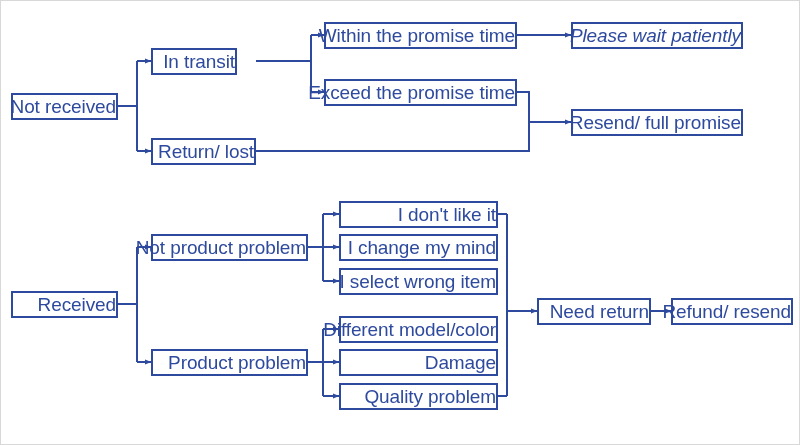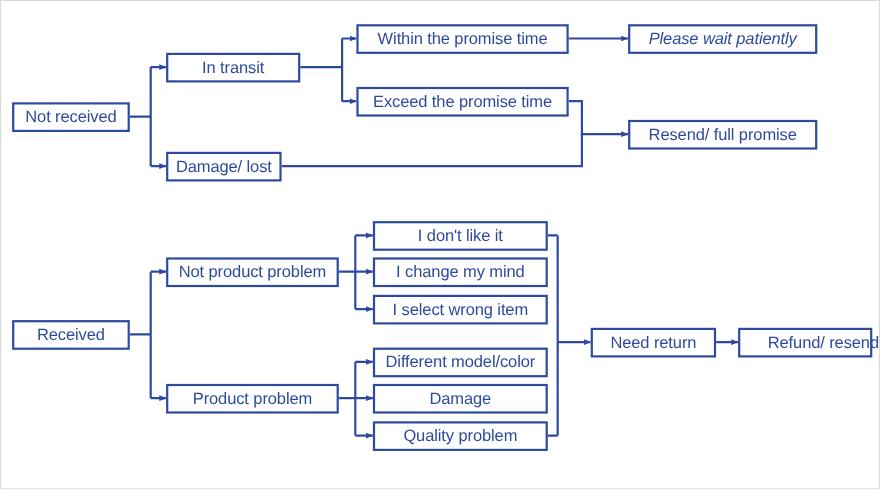--- a/index.html
+++ b/index.html
@@ -26,22 +26,22 @@
     pointer-events: none;
   }
   .node {
     position: absolute;
     box-sizing: border-box;
     border: 2px solid #2E4A9E;
     background: #ffffff;
     color: #2E4A9E;
     display: flex;
     align-items: center;
-    justify-content: center;
-    font-size: 15px;
+    justify-content: flex-end;
+    font-size: 19px;
     line-height: 1;
     letter-spacing: -0.1px;
     white-space: nowrap;
     z-index: 2;
   }
 </style>
 </head>
 <body>
 
 <div id="canvas">
@@ -81,25 +81,25 @@
         <polyline points="497,395 506,395" fill="none" stroke="#2E4A9E" stroke-width="2" stroke-linecap="butt" stroke-linejoin="miter"></polyline>
         <polyline points="506,213 506,395" fill="none" stroke="#2E4A9E" stroke-width="2" stroke-linecap="butt" stroke-linejoin="miter"></polyline>
         <polyline points="506,310 536,310" fill="none" stroke="#2E4A9E" stroke-width="2" stroke-linecap="butt" stroke-linejoin="miter" marker-end="url(#arrowhead)"></polyline>
         <polyline points="650,310 670,310" fill="none" stroke="#2E4A9E" stroke-width="2" stroke-linecap="butt" stroke-linejoin="miter" marker-end="url(#arrowhead)"></polyline>
       </g>
   </svg>
   <div id="node-layer">
       <div class="node" style="left: 10px; top: 92px; width: 107px; height: 27px; border-color: rgb(46, 74, 158); color: rgb(46, 74, 158);">
         <span>Not received</span>
       </div>
-      <div class="node" style="left: 150px; top: 47px; width: 122px; height: 27px; border-color: rgb(46, 74, 158); color: rgb(46, 74, 158);">
+      <div class="node" style="left: 150px; top: 47px; width: 86px; height: 27px; border-color: rgb(46, 74, 158); color: rgb(46, 74, 158);">
         <span>In transit</span>
       </div>
       <div class="node" style="left: 150px; top: 137px; width: 105px; height: 27px; border-color: rgb(46, 74, 158); color: rgb(46, 74, 158);">
-        <span>Damage/ lost</span>
+        <span>Return/ lost</span>
       </div>
       <div class="node" style="left: 323px; top: 21px; width: 193px; height: 27px; border-color: rgb(46, 74, 158); color: rgb(46, 74, 158);">
         <span>Within the promise time</span>
       </div>
       <div class="node" style="left: 323px; top: 78px; width: 193px; height: 27px; border-color: rgb(46, 74, 158); color: rgb(46, 74, 158);">
         <span>Exceed the promise time</span>
       </div>
       <div class="node" style="left: 570px; top: 21px; width: 172px; height: 27px; border-color: rgb(46, 74, 158); color: rgb(46, 74, 158); font-style: italic;">
         <span>Please wait patiently</span>
       </div>

